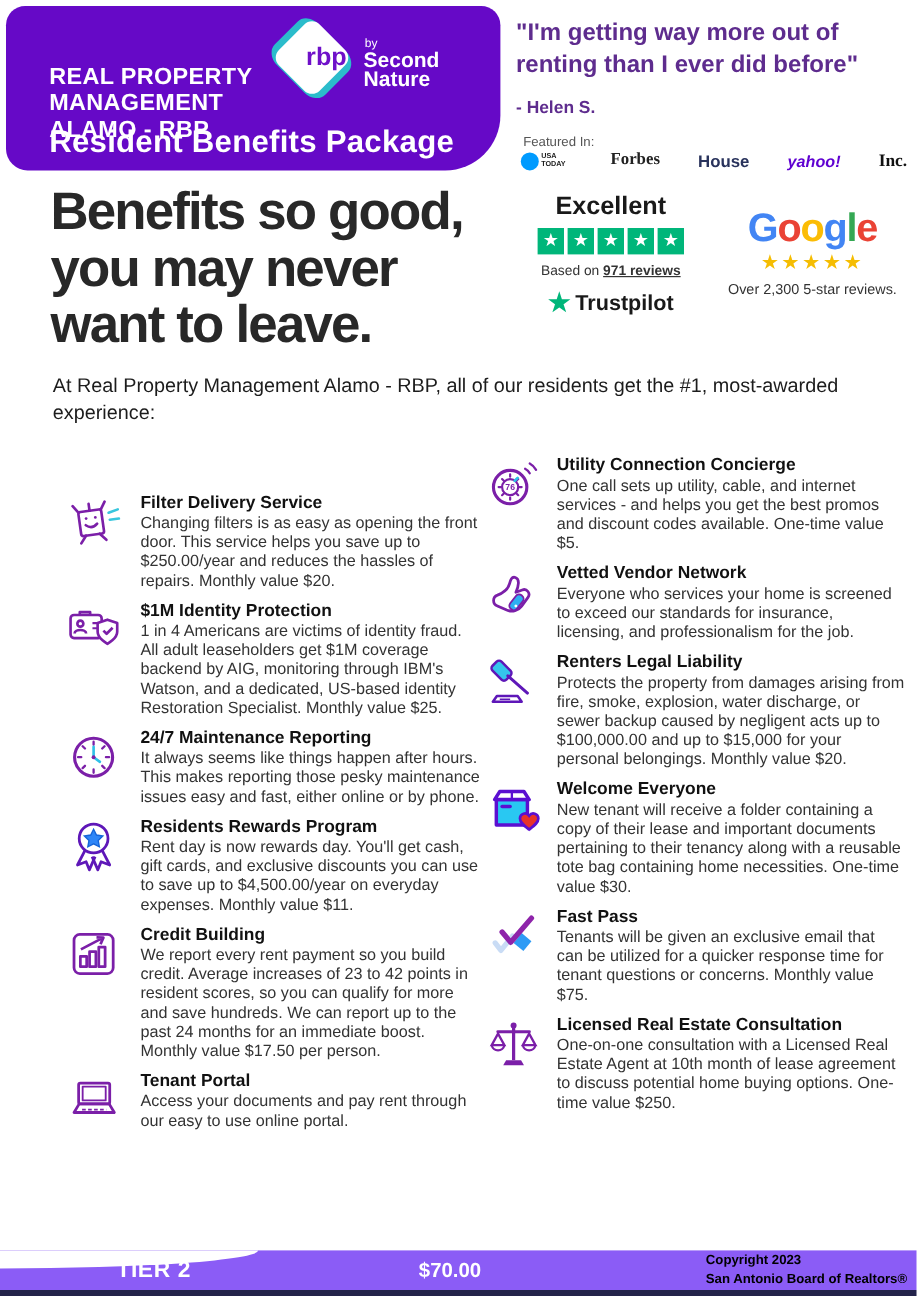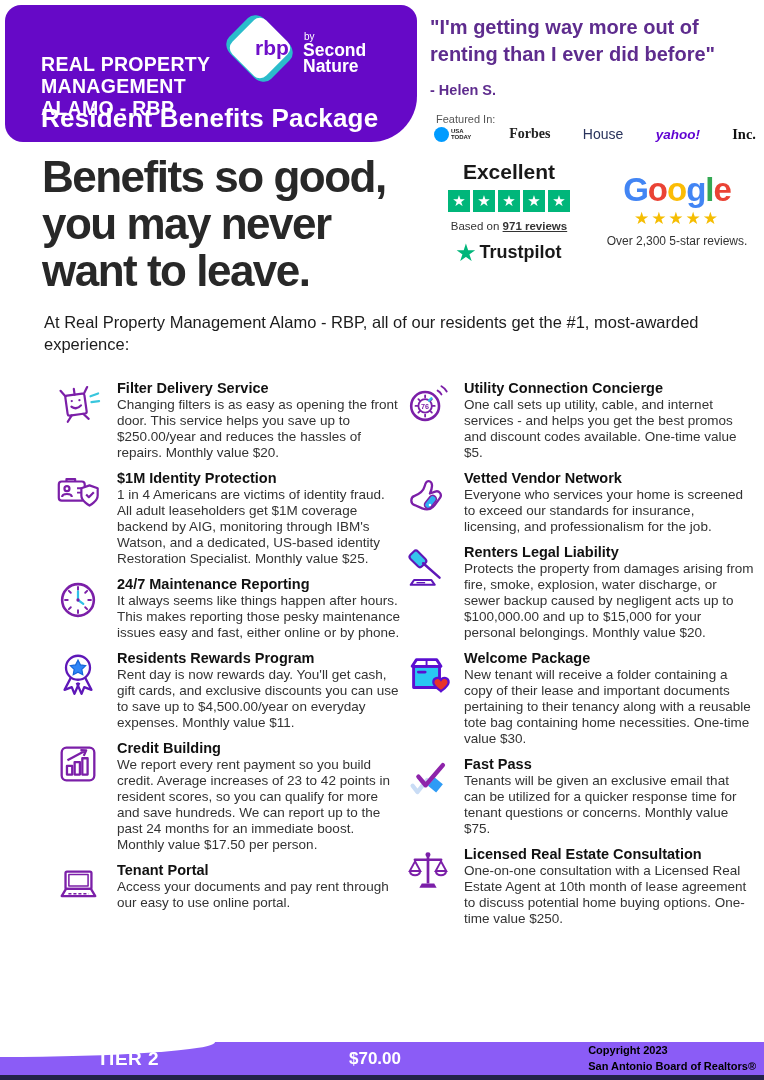--- a/index.html
+++ b/index.html
@@ -28,21 +28,21 @@
   .quote { position:absolute; left:430px; top:14px; width:326px; font-size:20px; font-weight:700;
     line-height:27px; color:#5E2C8E; }
   .quote-author { position:absolute; left:430px; top:82px; font-size:14.5px; font-weight:700; color:#5E2C8E; }
   .featured-label { position:absolute; left:436px; top:113px; font-size:11px; color:#555; }
   .logo-row { position:absolute; left:434px; top:125px; width:322px; height:18px;
     display:flex; justify-content:space-between; align-items:center; }
   .lg-usatoday { display:flex; align-items:center; gap:2px; }
   .usat-circle { width:15px; height:15px; border-radius:50%; background:#009BFF; }
   .usat-text { width:26px; font-size:6px; font-weight:800; line-height:6px; color:#1a1a1a; }
   .lg-forbes { font-family:"Liberation Serif", serif; font-size:14px; font-weight:700; color:#222; }
-  .lg-house { font-size:14px; font-weight:400; color:#29335C; }
+  .lg-house { font-size:14px; font-weight:700; color:#29335C; }
   .lg-yahoo { font-size:13.5px; font-weight:800; font-style:italic; color:#5F01D1; }
   .lg-inc { font-family:"Liberation Serif", serif; font-size:14.5px; font-weight:900; color:#111; }
 
   
   .tp-block { position:absolute; left:428px; top:160px; width:162px; text-align:center; }
   .tp-excellent { font-size:21px; font-weight:700; color:#191919; }
   .tp-stars { display:flex; gap:3px; justify-content:center; margin-top:6px; }
   .tp-star { width:22px; height:22px; background:#00B67A; color:#fff; font-size:15px;
     line-height:22px; text-align:center; }
   .tp-basedon { margin-top:8px; font-size:11.5px; color:#333; }
@@ -57,21 +57,21 @@
 
   
   .headline { position:absolute; left:42px; top:153px; font-size:44px; font-weight:800;
     line-height:47px; letter-spacing:-1.5px; color:#282828; }
   .intro { position:absolute; left:44px; top:311px; width:664px; font-size:16.5px;
     line-height:22px; color:#1c1c1c; }
 
   
   .benefits { position:absolute; left:40px; top:380px; width:714px; display:flex; align-items:flex-start; }
   .col { display:flex; flex-direction:column; }
-  .col-left { width:360px; }
+  .col-left { width:360px;margin-top:31px; }
   .col-right { width:354px; }
   .benefit { display:flex; margin-bottom:9px; }
   .bicon { flex:0 0 48px; width:48px; height:48px; margin-right:15px; }
   .col-left .bicon { margin-left:14px; }
   .col-right .bicon { margin-left:4px; margin-right:12px; }
   .bicon svg { width:100%; height:100%; }
   .btext { flex:1; }
   .btitle { font-size:14.5px; font-weight:700; color:#111; line-height:17px; }
   .bdesc { font-size:13.5px; color:#333; line-height:16px; }
 
@@ -334,21 +334,21 @@
         <div class="bicon">
           <svg viewBox="0 0 50 50">
             <path d="M10 17 h27 v22 H10 z" fill="#29C8F2" stroke="#5B0FD1" stroke-width="3" stroke-linejoin="round"></path>
             <path d="M8.5 17 l4.5 -7 h21 l4.5 7 z" fill="#fff" stroke="#5B0FD1" stroke-width="3" stroke-linejoin="round"></path>
             <path d="M23.5 10 V17" stroke="#5B0FD1" stroke-width="2"></path>
             <path d="M15 23 h7" stroke="#5B0FD1" stroke-width="3" stroke-linecap="round"></path>
             <path d="M38.5 31 c-2.5-3.5 -8-2 -8 2.5 c0 3.5 3.5 6 8 9.5 c4.5-3.5 8-6 8-9.5 c0-4.5 -5.5-6 -8-2.5 z" fill="#E8332A" stroke="#5B0FD1" stroke-width="2.3"></path>
           </svg>
         </div>
         <div class="btext">
-          <div class="btitle">Welcome Package</div>
+          <div class="btitle">Welcome Everyone</div>
           <div class="bdesc">New tenant will receive a folder containing a copy of their lease and important documents pertaining to their tenancy along with a reusable tote bag containing home necessities. One-time value $30.</div>
         </div>
       </div>
 
       <div class="benefit">
         <div class="bicon">
           <svg viewBox="0 0 50 50">
             <path d="M9 31 l5 6.5 L24 25" stroke="#C9DCF5" stroke-width="4.5" fill="none" stroke-linecap="round" stroke-linejoin="round"></path>
             <path d="M25 31 l7-8.5 8.5 7 -7 8.5 z" fill="#2E9BF5"></path>
             <path d="M15 21.5 l7.5 9 L40.5 9.5" stroke="#8E24AA" stroke-width="4.6" fill="none" stroke-linecap="round" stroke-linejoin="round"></path>

